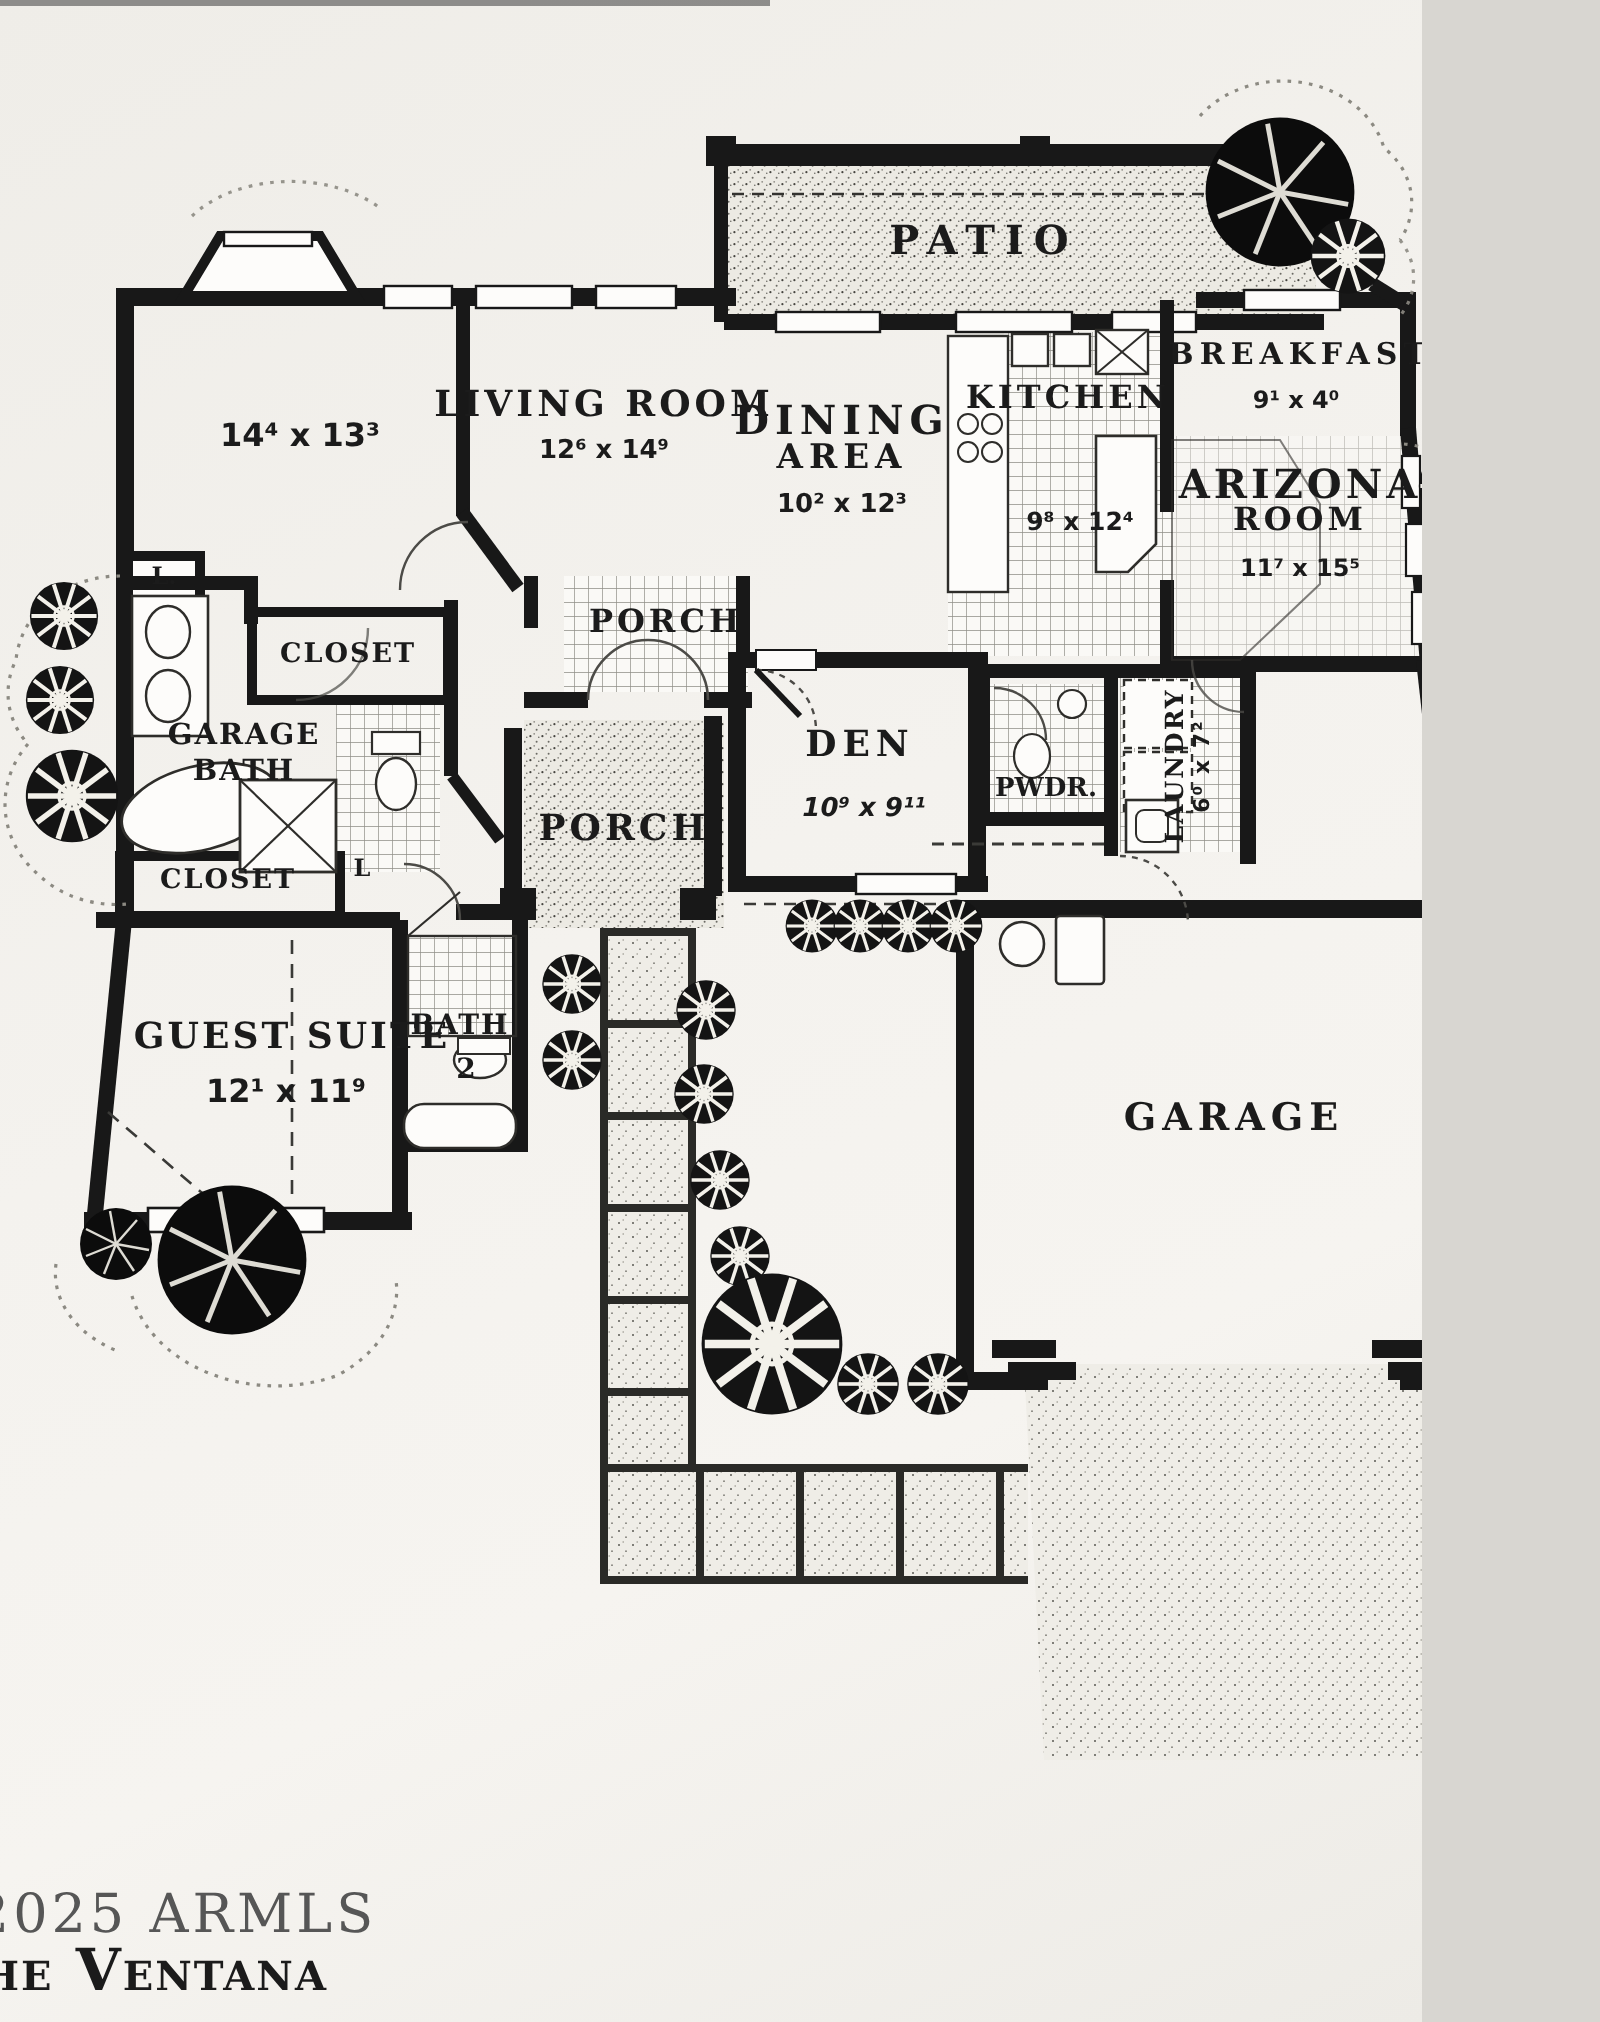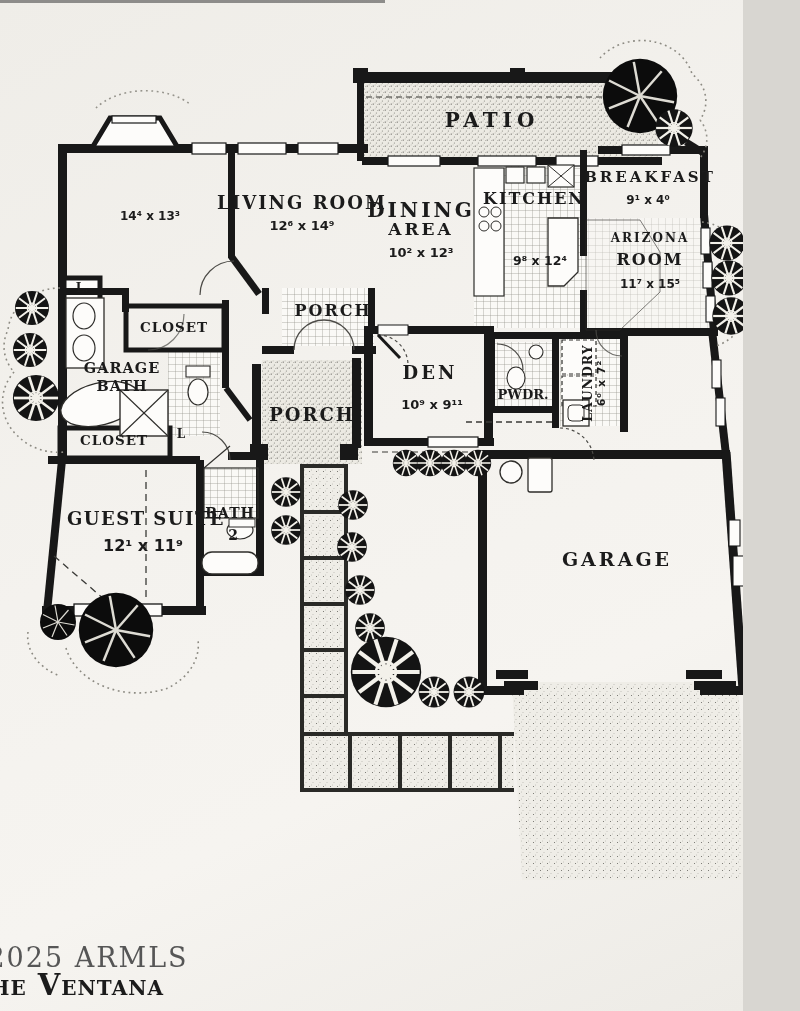--- a/index.html
+++ b/index.html
@@ -1,19 +1,19 @@
 <!DOCTYPE html>
 <html><head>
 <meta charset="utf-8">
 <style>
   html,body{margin:0;padding:0;background:#d8d6d1;}
   #canvas{
     position:relative;width:711px;height:1011px;overflow:hidden;
     background:linear-gradient(155deg,#efede8 0%,#f4f2ee 45%,#f6f4f0 70%,#edebe6 100%);
-    font-family:"DejaVu Serif",serif;color:#1b1b1b;padding-left:32px;
+    font-family:"DejaVu Serif",serif;color:#1b1b1b;
   }
   .lbl{position:absolute;transform:translateX(-50%);white-space:nowrap;
        font-weight:700;color:#1b1b1b;line-height:1.05;text-align:center;}
   .dims{font-family:"DejaVu Sans",sans-serif;font-weight:700;}
   .rot{transform:translate(-50%,-50%) rotate(-90deg);}
   .footer-gray{color:#565656;letter-spacing:2px;}
   .smallcaps{font-variant:small-caps;}
   svg{position:absolute;left:0;top:0;}
 </style>
 </head>
@@ -328,53 +328,53 @@
     <use href="#shrub" transform="translate(434,692) scale(1.4)"></use>
     <use href="#shrub" transform="translate(469,692) scale(1.4)"></use>
 
     <use href="#dtree" transform="translate(58,622) scale(1.5)"></use>
     <use href="#dtree" transform="translate(116,630) scale(3.1)"></use>
   </g>
 </svg>
 
   <div class="lbl" style="left:492px;top:110px;font-size:20px;letter-spacing:5px;">PATIO</div>
 
-  <div class="lbl dims" style="left:150px;top:210px;font-size:12px;">14⁴ x 13³</div>
+  <div class="lbl dims" style="left:150px;top:210px;font-size:16px;">14⁴ x 13³</div>
 
   <div class="lbl" style="left:302px;top:194px;font-size:18px;letter-spacing:2px;">LIVING ROOM</div>
   <div class="lbl dims" style="left:302px;top:219px;font-size:13px;">12⁶ x 14⁹</div>
 
   <div class="lbl" style="left:421px;top:200px;font-size:20px;letter-spacing:3px;">DINING</div>
   <div class="lbl" style="left:421px;top:221px;font-size:17px;letter-spacing:3px;">AREA</div>
   <div class="lbl dims" style="left:421px;top:246px;font-size:13px;">10² x 12³</div>
 
   <div class="lbl" style="left:534px;top:191px;font-size:16px;letter-spacing:2px;">KITCHEN</div>
   <div class="lbl dims" style="left:540px;top:213px;font-size:12.5px;margin-top:41px;">9⁸ x 12⁴</div>
 
   <div class="lbl" style="left:650px;top:170px;font-size:15px;letter-spacing:3px;">BREAKFAST</div>
   <div class="lbl dims" style="left:648px;top:194px;font-size:12px;">9¹ x 4⁰</div>
 
-  <div class="lbl" style="left:650px;top:232px;font-size:12px;letter-spacing:2px;">ARIZONA</div>
+  <div class="lbl" style="left:650px;top:232px;font-size:20px;letter-spacing:2px;">ARIZONA</div>
   <div class="lbl" style="left:650px;top:252px;font-size:16px;letter-spacing:2px;">ROOM</div>
   <div class="lbl dims" style="left:650px;top:278px;font-size:12px;">11⁷ x 15⁵</div>
 
   <div class="lbl" style="left:333px;top:303px;font-size:16px;letter-spacing:2px;">PORCH</div>
 
   <div class="lbl" style="left:174px;top:320px;font-size:13.5px;letter-spacing:1px;">CLOSET</div>
 
   <div class="lbl" style="left:122px;top:360px;font-size:14.5px;letter-spacing:1px;">GARAGE</div>
   <div class="lbl" style="left:122px;top:378px;font-size:14.5px;letter-spacing:1px;">BATH</div>
 
   <div class="lbl" style="left:114px;top:433px;font-size:13.5px;letter-spacing:1px;">CLOSET</div>
 
   <div class="lbl" style="left:82px;top:282px;font-size:12px;">L.</div>
   <div class="lbl" style="left:181px;top:428px;font-size:12px;">L</div>
 
   <div class="lbl" style="left:430px;top:364px;font-size:18px;letter-spacing:3px;">DEN</div>
-  <div class="lbl dims" style="left:432px;top:398px;font-size:13px;">10⁹ x 9¹¹</div>
+  <div class="lbl dims" style="left:432px;top:398px;font-size:13px;font-style:italic;">10⁹ x 9¹¹</div>
 
   <div class="lbl" style="left:523px;top:388px;font-size:13px;">PWDR.</div>
 
   <div class="lbl rot" style="left:594px;top:383px;font-size:12.5px;letter-spacing:1px;">
     <span>LAUNDRY</span><br>
     <span class="dims" style="font-size:11px;">6⁰ x 7²</span>
   </div>
 
   <div class="lbl" style="left:312px;top:406px;font-size:18px;letter-spacing:2px;">PORCH</div>
 

